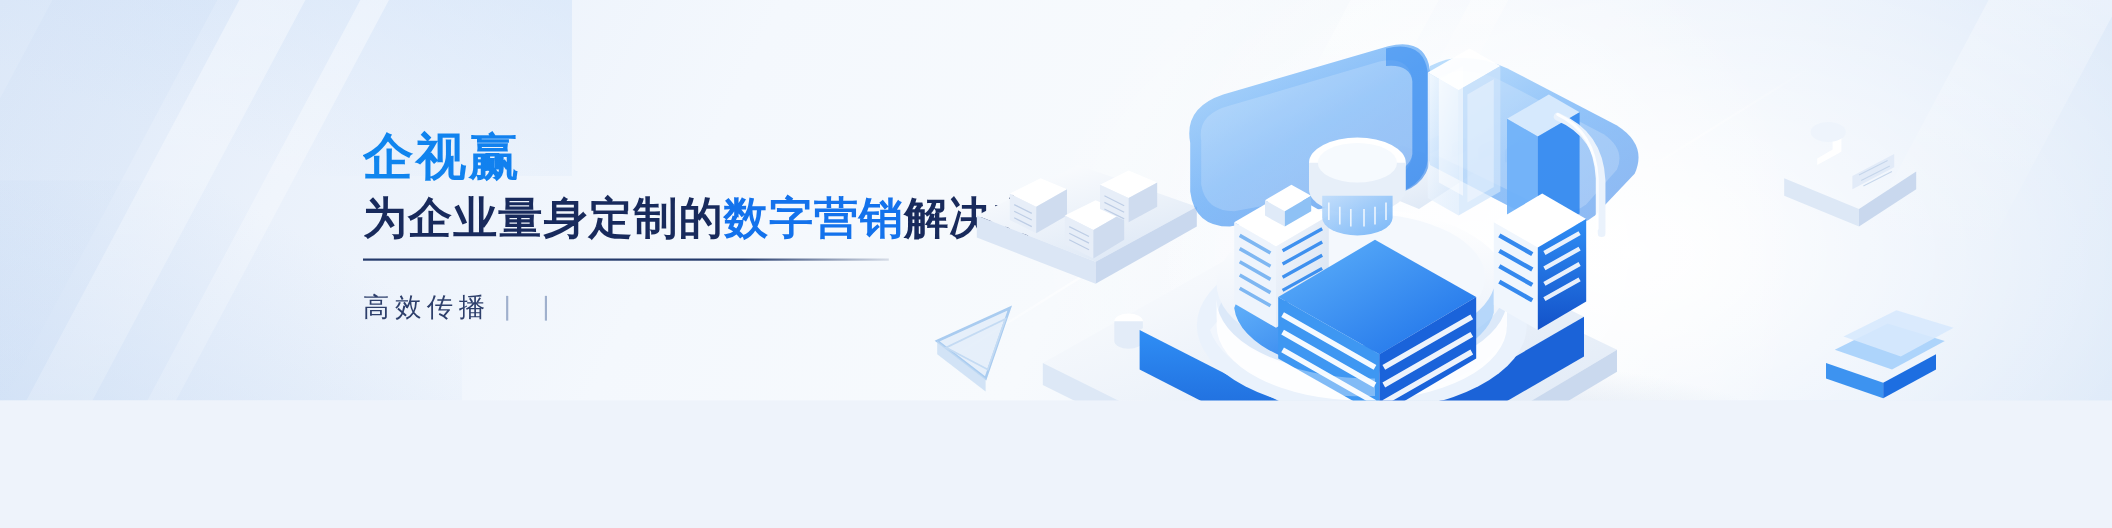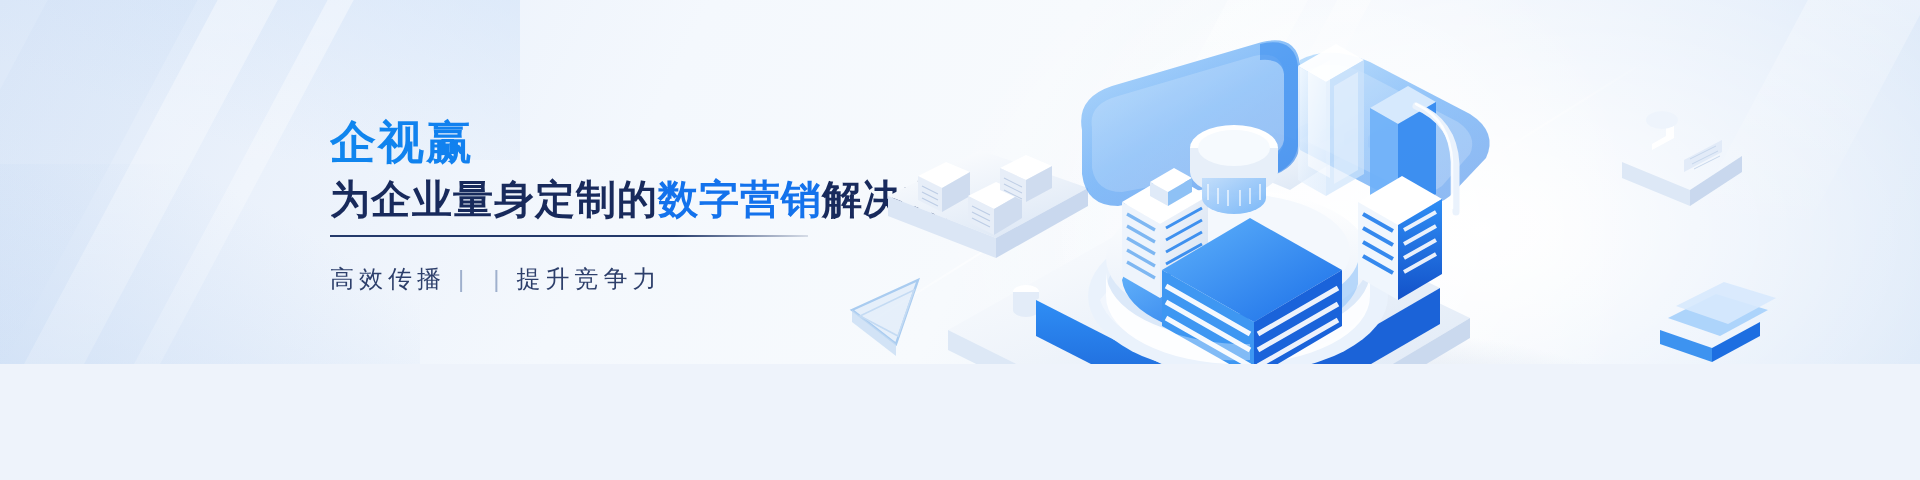--- a/index.html
+++ b/index.html
@@ -103,21 +103,20 @@
   </div>
 
   <div class="copy">
     <div class="brand">企视赢</div>
     <div class="headline"><span>为企业量身定制的</span><span class="hl">数字营销</span><span>解决方案</span></div>
     <div class="rule"></div>
     <div class="subline">
       <span>高效传播</span>
       <span class="sep">|</span>
       <span class="sep">|</span>
-      <span>提升竞争力</span>
     </div>
   </div>
 
   <div class="art">
     <svg width="1090" height="480" viewBox="0 0 1090 480" xmlns="http://www.w3.org/2000/svg">
       <defs>
         <linearGradient id="gWhiteTop" x1="0" y1="0" x2="0" y2="1">
           <stop offset="0" stop-color="#ffffff"></stop>
             <stop offset="1" stop-color="#e8eff9"></stop>
         </linearGradient>

